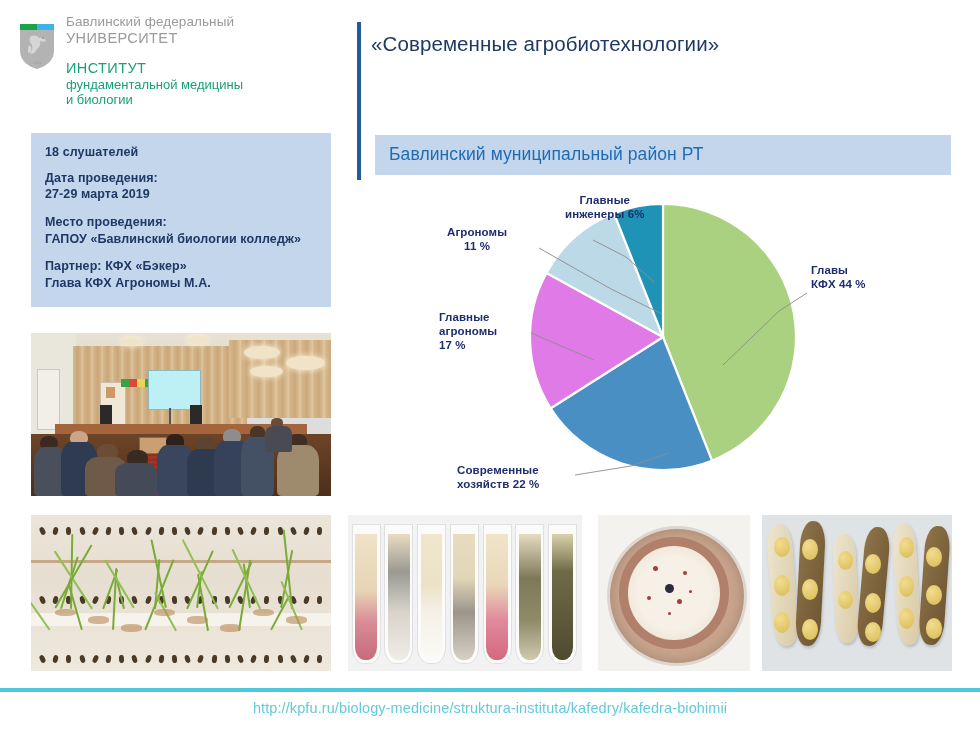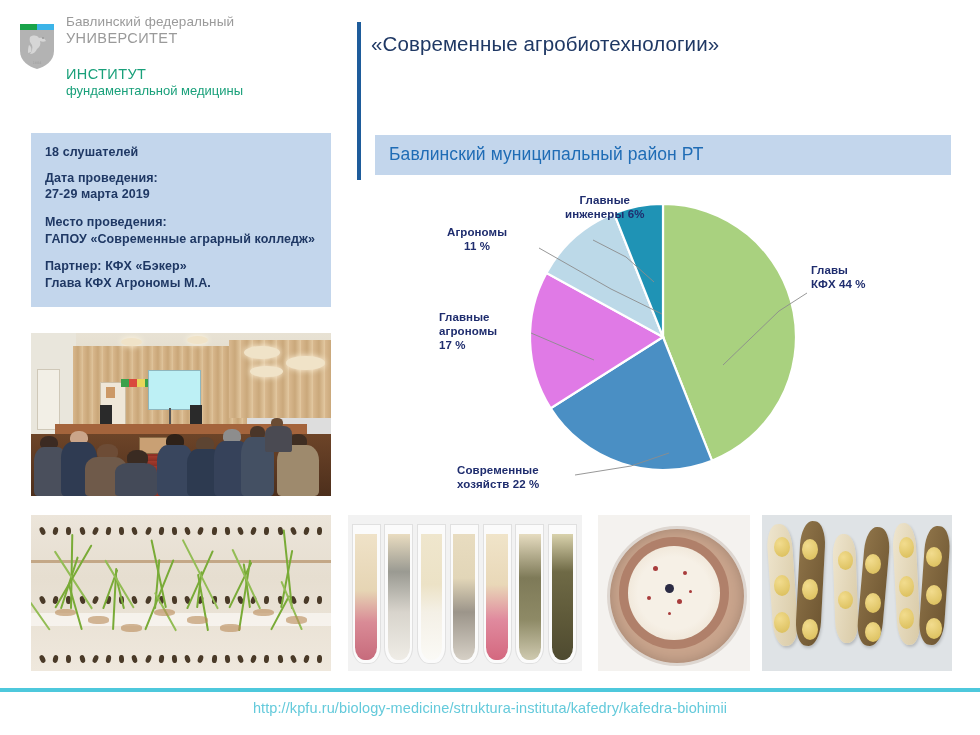--- a/index.html
+++ b/index.html
@@ -50,21 +50,21 @@
     font-size: 14.5px;
     color: #9a9a9a;
     line-height: 17px;
     letter-spacing: 0.4px;
   }
   .logo-l3 {
     font-size: 14.5px;
     color: #19a07a;
     line-height: 18px;
     letter-spacing: 0.4px;
-    margin-top: 18px;
+    margin-top: 12px;
   }
   .logo-l4 {
     font-size: 13px;
     color: #19a07a;
     line-height: 15px;
   }
 
   
   #title-rule {
     position: absolute;
@@ -260,32 +260,33 @@
         <path d="M11 24 c2 1 3 4 2 7 l-3 1 c0 -3 0 -5 1 -8 z"></path>
         <circle cx="25" cy="17" r="1.1" fill="#9a9a9a"></circle>
       </g>
       <text x="19" y="43" font-size="3.4" fill="#9e9e9e" text-anchor="middle" font-family="DejaVu Sans, sans-serif">1804</text>
     </svg>
     <div class="logo-text">
       <div class="logo-l1">Бавлинский федеральный</div>
       <div class="logo-l2">УНИВЕРСИТЕТ</div>
       <div class="logo-l3">ИНСТИТУТ</div>
       <div class="logo-l4">фундаментальной медицины</div>
+      <div class="logo-l4">и биологии</div>
     </div>
   </div>
 
   <div id="title-rule"></div>
   <div id="slide-title">«Современные агробиотехнологии»</div>
 
   <div id="info-box">
     <div class="line ib1">18 слушателей</div>
     <div class="line ib2">Дата проведения:</div>
     <div class="line ib3">27-29 марта 2019</div>
     <div class="line ib4">Место проведения:</div>
-    <div class="line ib5">ГАПОУ «Современные аграрный колледж»</div>
+    <div class="line ib5">ГАПОУ «Бавлинский биологии колледж»</div>
     <div class="line ib6">Партнер: КФХ «Бэкер»</div>
     <div class="line ib7">Глава КФХ Агрономы М.А.</div>
   </div>
 
   <div id="section-header">
     <div id="section-header-label">Бавлинский муниципальный район РТ</div>
   </div>
 
   <div id="chart-area">
     <svg id="pie-svg" width="576" height="320" viewBox="0 0 576 320">

